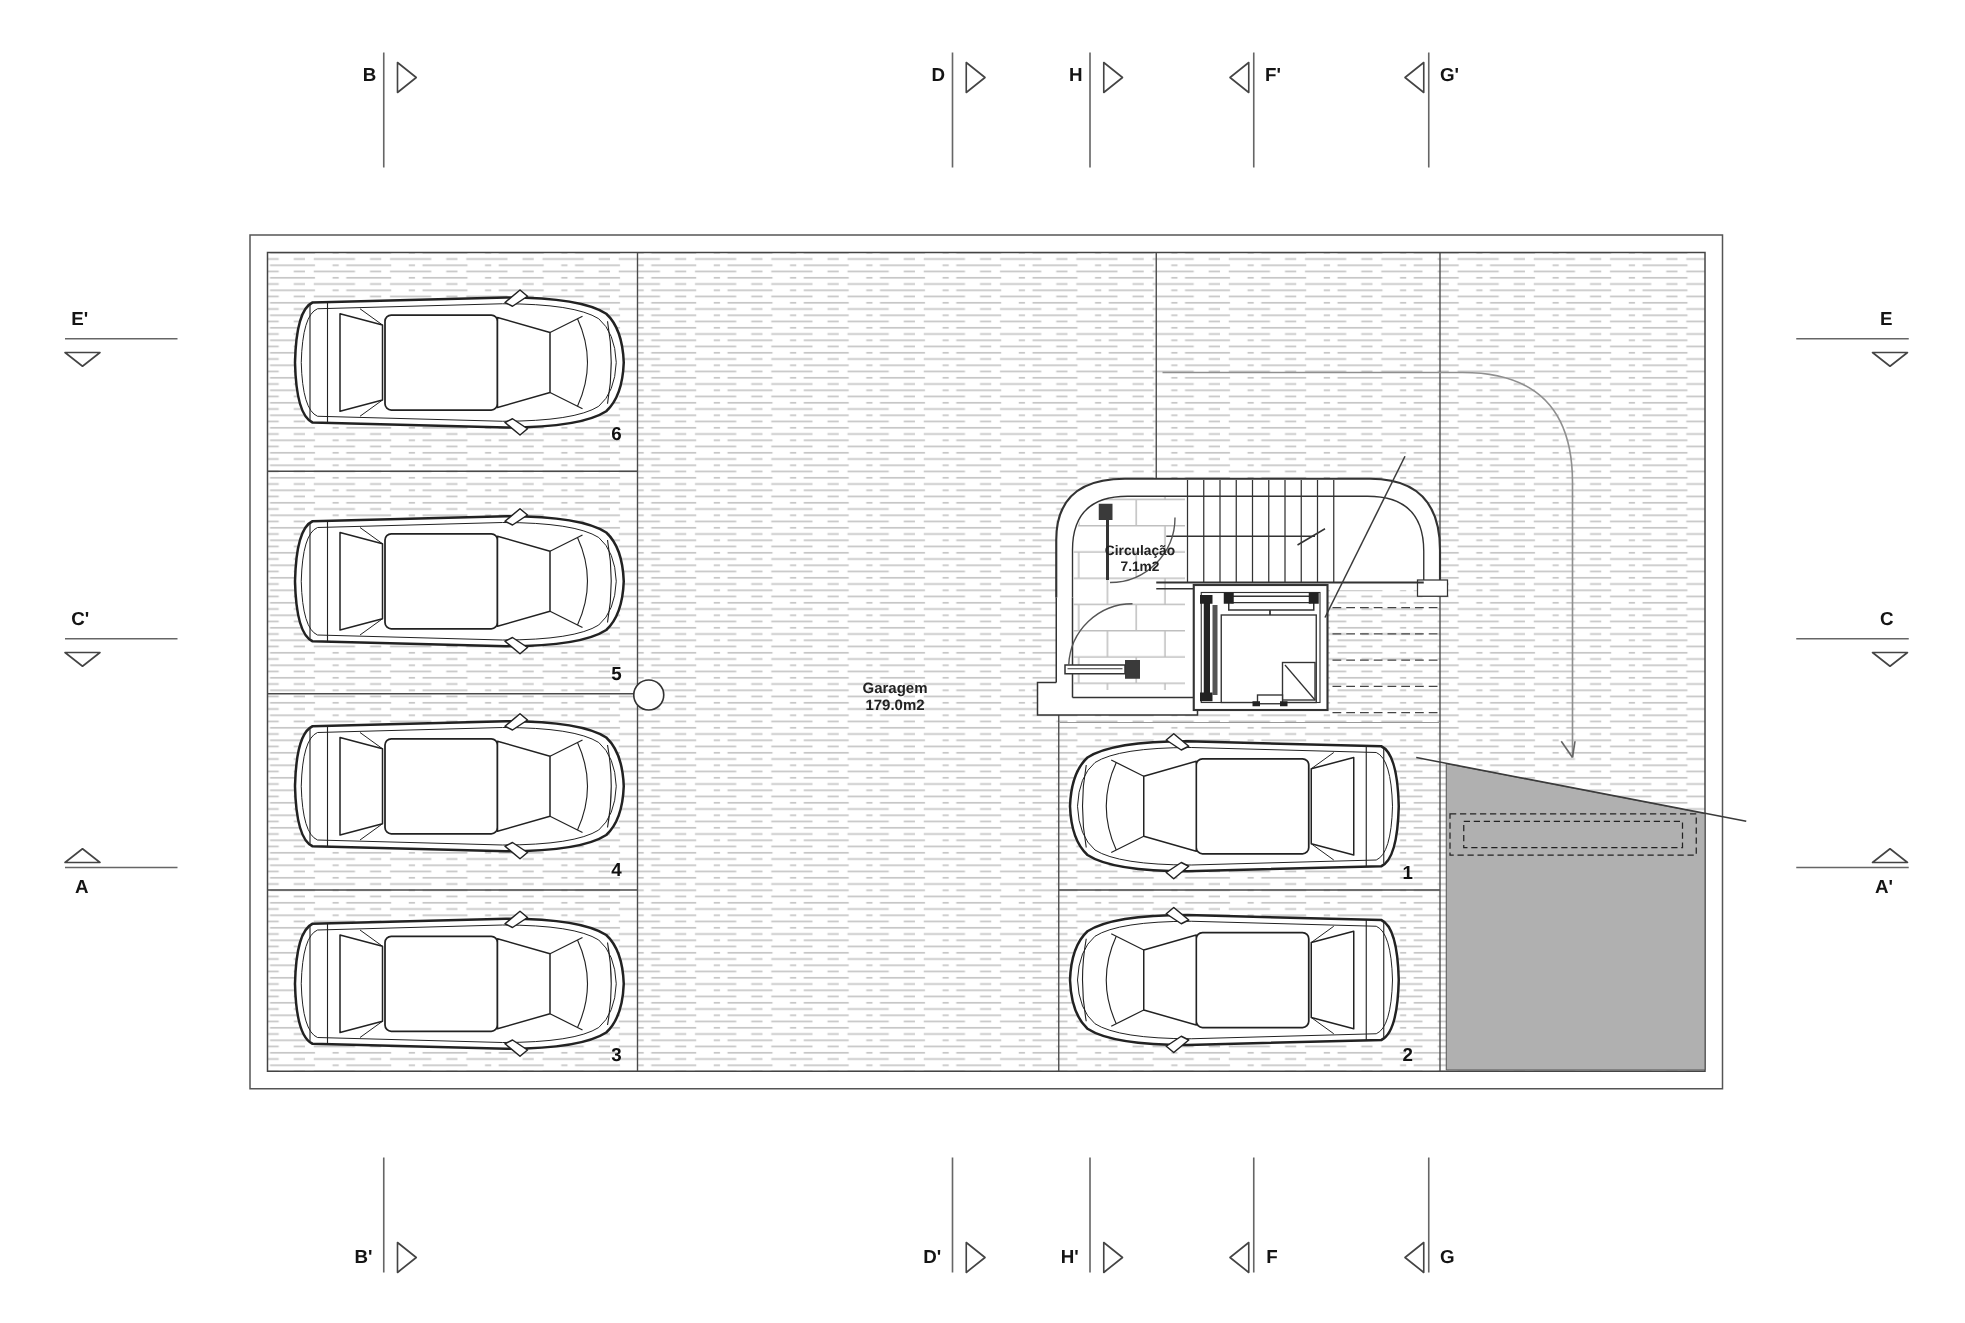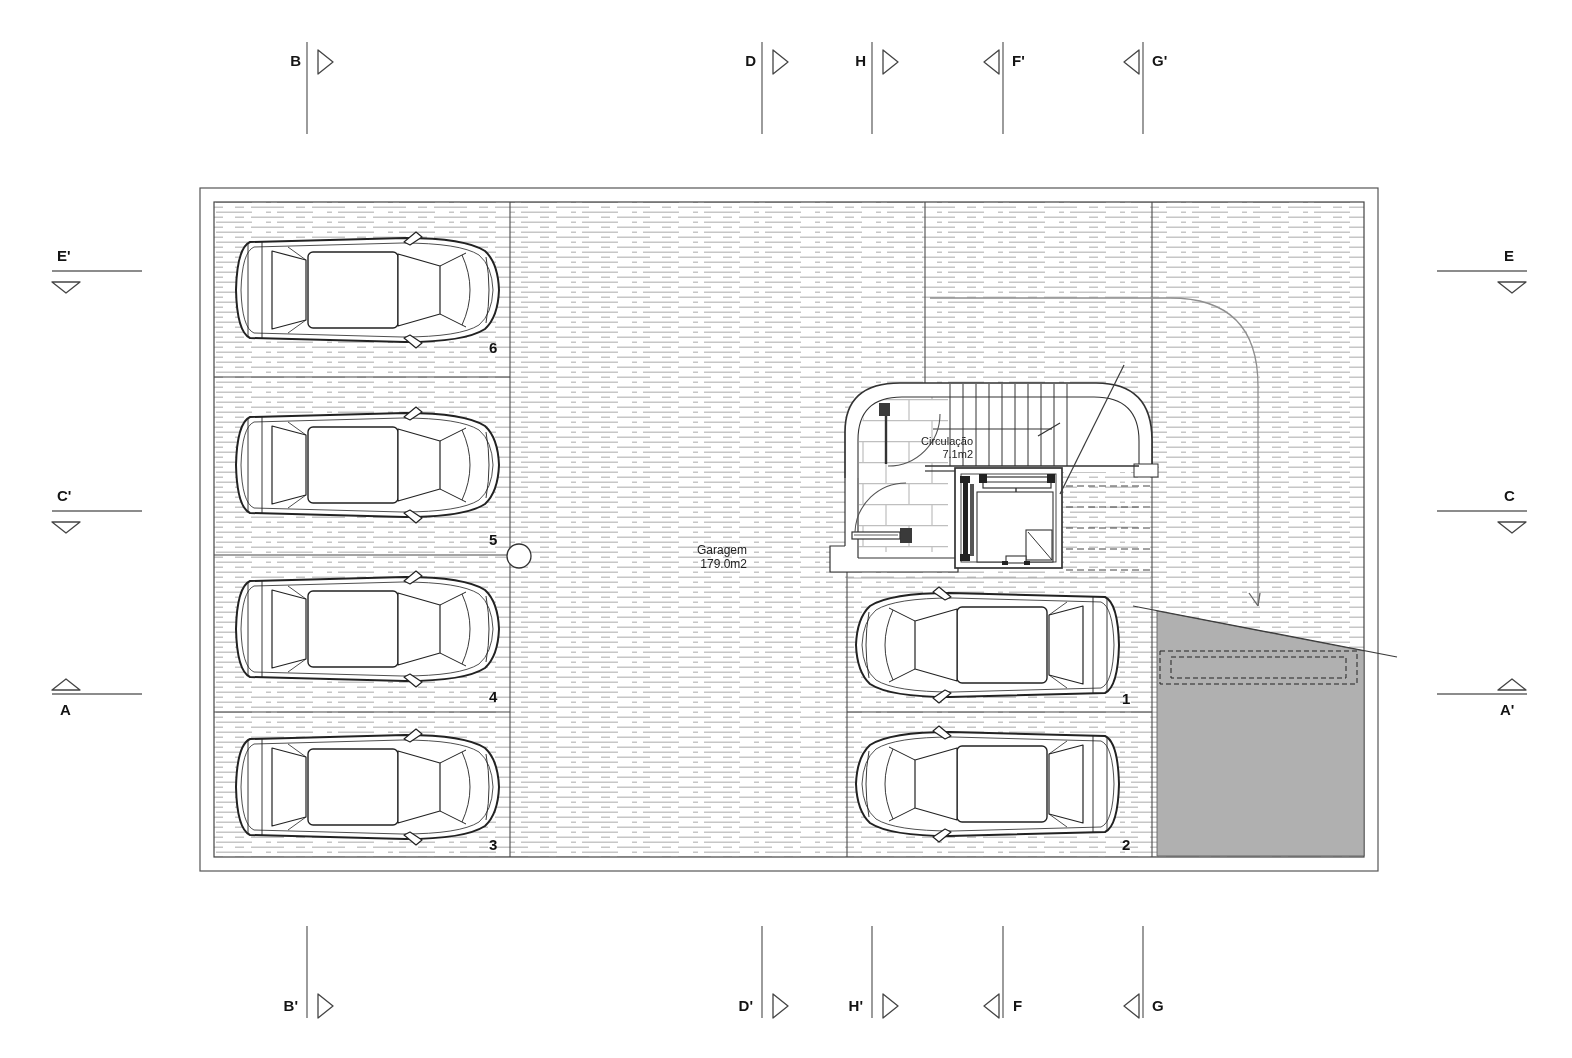--- a/index.html
+++ b/index.html
@@ -7,24 +7,24 @@
     position:relative;width:1572px;height:1058px;background:#ffffff;
     font-family:"Liberation Sans", sans-serif;overflow:hidden;
   }
   .stage svg{position:absolute;left:0;top:0;}
   .lbl{
     position:absolute;font-weight:bold;color:#141414;font-size:15px;line-height:1;
     white-space:nowrap;
   }
   .lbl.ra{text-align:right;}
   .roomlbl{
-    position:absolute;text-align:right;font-weight:normal;color:#222;
+    position:absolute;text-align:center;font-weight:bold;color:#222;
   }
   .roomlbl .l1,.roomlbl .l2{display:block;}
-  .garagem{left:627px;top:543px;width:120px;font-size:12px;line-height:14px;}
+  .garagem{left:656px;top:543px;width:120px;font-size:12px;line-height:14px;}
   .circ{left:851px;top:435px;width:122px;font-size:11px;line-height:13px;}
   .stall{
     position:absolute;font-weight:bold;color:#111;font-size:15px;line-height:1;
   }
 </style>
 </head>
 <body>
 
 <div class="stage">
 

